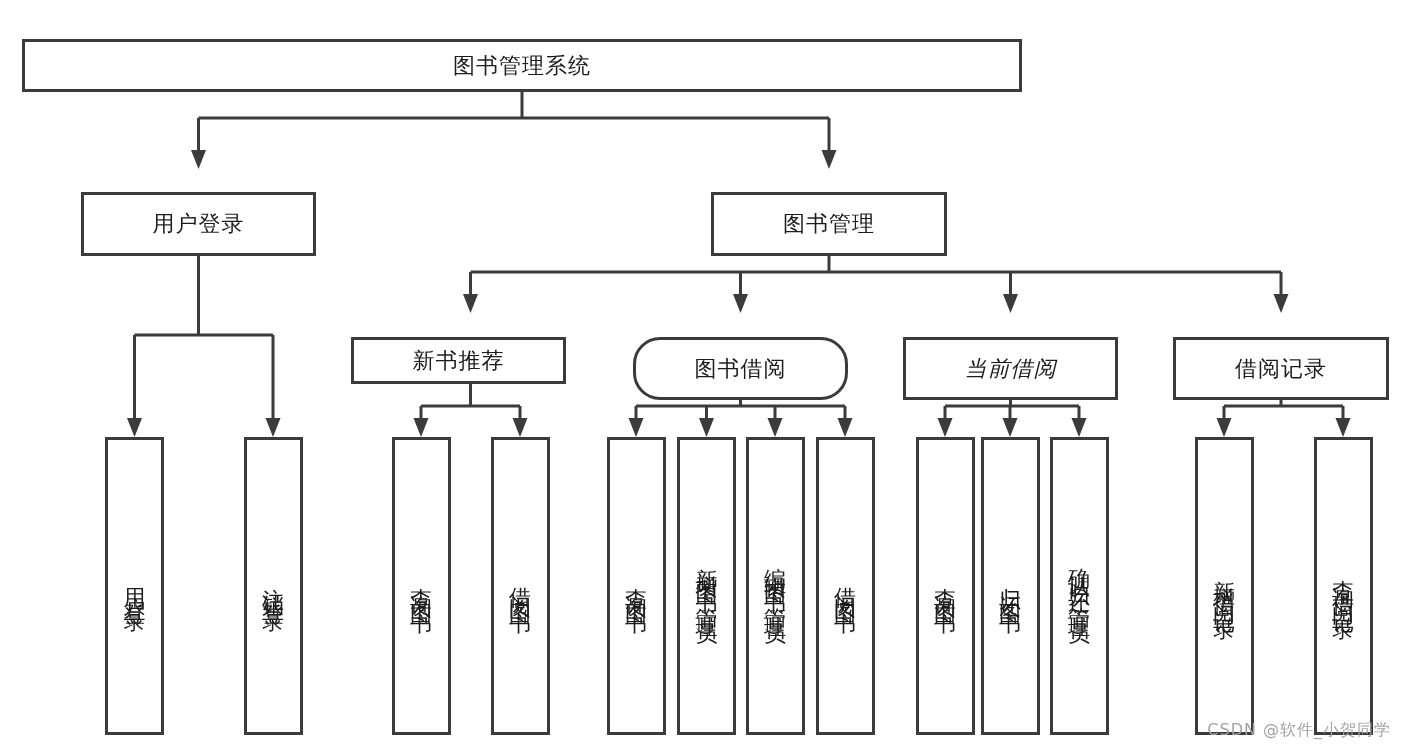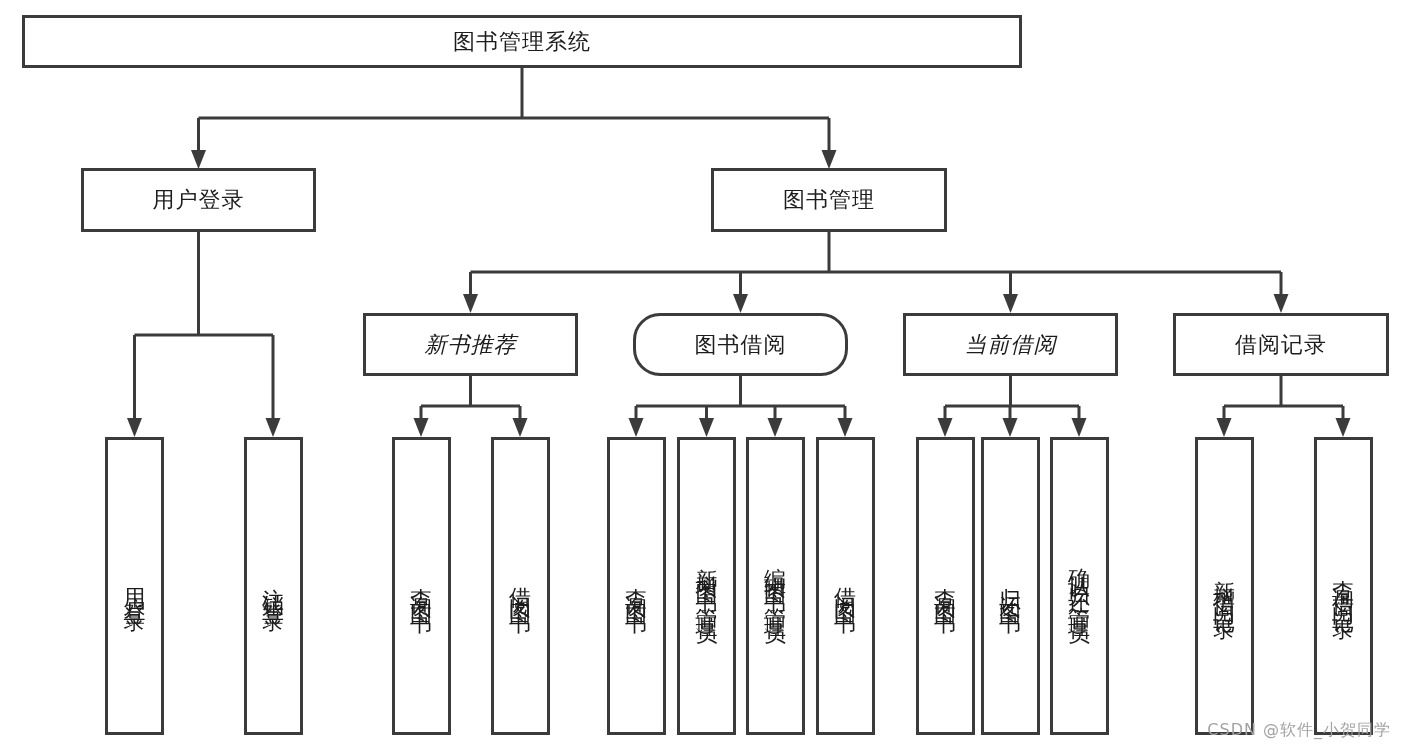--- a/index.html
+++ b/index.html
@@ -17,21 +17,21 @@
     position:absolute;
     box-sizing:border-box;
     background:#ffffff;
     border:3px solid #3b3b3b;
     display:flex;
     align-items:center;
     justify-content:center;
     color:#1c1c1c;
     font-size:22px;
   }
-  .hbox{letter-spacing:1px;}
+  .hbox{letter-spacing:1px;margin-top:24px;}
   .vbox{
     writing-mode:vertical-rl;
     letter-spacing:8px;
     font-size:22px;
     text-align:center;
   }
   .watermark{
     position:absolute;
     right:14px;
     bottom:6px;
@@ -106,21 +106,21 @@
     <path d="M1343,406 V418"></path>
     <polygon points="1216.5,418 1231.5,418 1224,437"></polygon>
     <polygon points="1335.5,418 1350.5,418 1343,437"></polygon>
   </svg>
 
   <div class="box hbox" style="left:22px;top:15px;width:1000px;height:53px;">图书管理系统</div>
 
   <div class="box hbox" style="left:81px;top:168px;width:235px;height:64px;">用户登录</div>
   <div class="box hbox" style="left:711px;top:168px;width:236px;height:64px;">图书管理</div>
 
-  <div class="box hbox" style="left:363px;top:313px;width:215px;height:63px;font-style:italic;">新书推荐</div>
+  <div class="box hbox" style="left:351px;top:313px;width:215px;height:47px;">新书推荐</div>
   <div class="box hbox" style="left:633px;top:313px;width:215px;height:63px;border-radius:27px;">图书借阅</div>
   <div class="box hbox" style="left:903px;top:313px;width:215px;height:63px;font-style:italic;">当前借阅</div>
   <div class="box hbox" style="left:1173px;top:313px;width:216px;height:63px;">借阅记录</div>
 
   <div class="box vbox" style="left:105px;top:437px;width:59px;height:298px;">用户登录</div>
   <div class="box vbox" style="left:243.5px;top:437px;width:59px;height:298px;">注销登录</div>
 
   <div class="box vbox" style="left:391.5px;top:437px;width:59px;height:298px;">查询图书</div>
   <div class="box vbox" style="left:490.5px;top:437px;width:59px;height:298px;">借阅图书</div>
 

